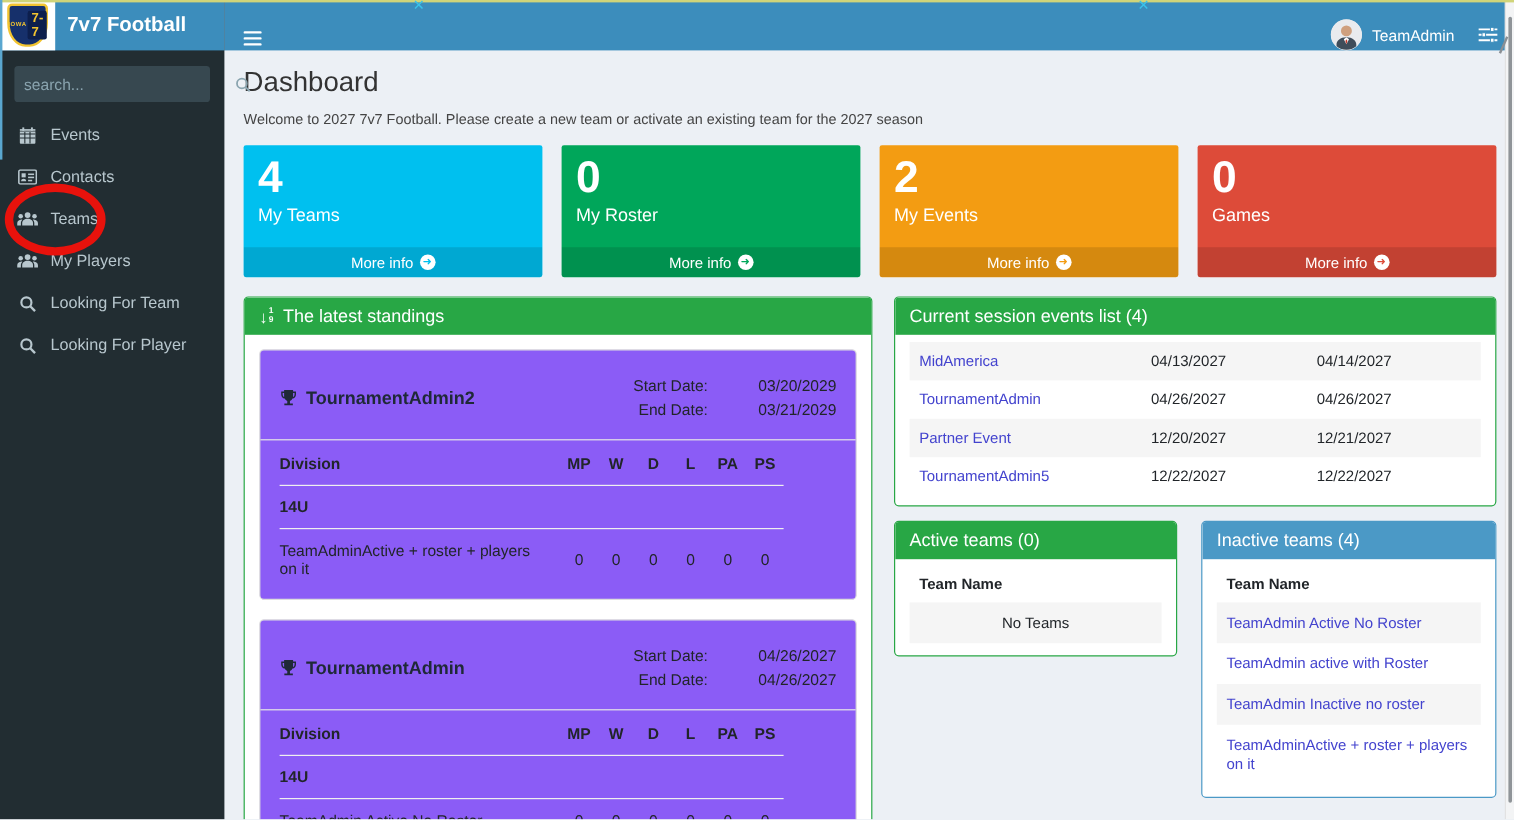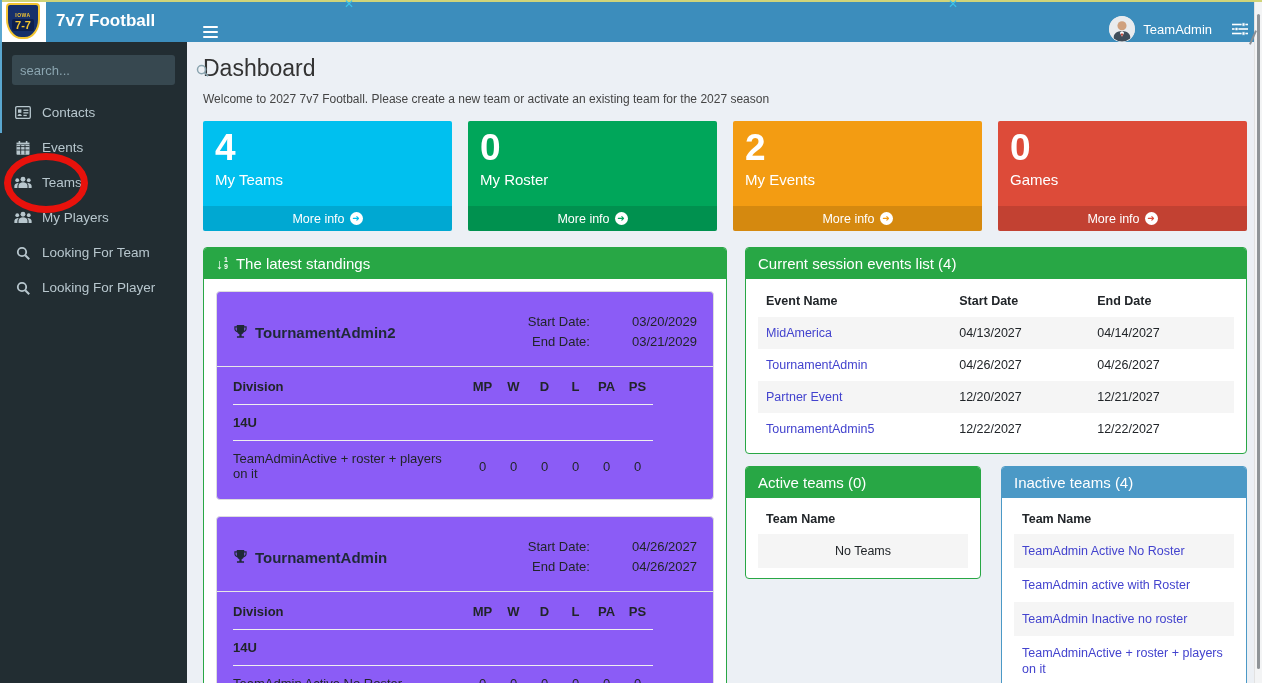--- a/index.html
+++ b/index.html
@@ -4,21 +4,21 @@
 <style>
   * { margin:0; padding:0; box-sizing:border-box; }
   html,body { width:1262px; height:683px; overflow:hidden; }
   body { font-family:"Liberation Sans","DejaVu Sans",sans-serif; background:#ecf0f5; }
   .screen { position:relative; width:1262px; height:683px; overflow:hidden; background:#ecf0f5; display:flex; }
 
   
   .sidebar { width:187px; min-width:187px; height:683px; background:#222d32; position:relative; z-index:2; }
   .logo { height:42px; background:#3c8dbc; display:flex; align-items:center; cursor:pointer; }
   .crest { width:46px; height:42px; background:#ffffff; display:flex; align-items:center; justify-content:center; }
-  .shield { width:34px; height:36px; background:#16306b; border:2px solid #f2c430; border-radius:4px 4px 45% 45% / 4px 4px 55% 55%; display:flex; flex-direction:column; align-items:center; justify-content:center; gap:1px; }
+  .shield { width:34px; height:36px; background:#16306b; border:2px solid #f2c430; border-radius:4px 4px 45% 45% / 4px 4px 55% 55%; display:flex; flex-direction:row; align-items:center; justify-content:center; gap:1px; }
   .shield .l1 { font-size:5px; font-weight:bold; color:#f2c430; letter-spacing:.5px; }
   .shield .l2 { font-size:11px; font-weight:bold; color:#f2c430; background:#0d1f4d; padding:0 3px; border-radius:2px; }
   .logo-text { color:#fff; font-size:17px; font-weight:bold; margin-left:10px; }
   .search { margin:13px 12px 10px 12px; background:#374850; border-radius:3px; display:flex; align-items:center; height:30px; padding:0 8px; }
   .search input { flex:1; background:transparent; border:none; outline:none; color:#ccc; font-size:13px; font-family:inherit; }
   .search input::placeholder { color:#8aa4af; }
   .search .mag { color:#8aa4af; display:flex; }
   .nav { margin-top:8px; }
   .nav-item { display:flex; align-items:center; gap:10px; padding:10px 14px; color:#b8c7ce; font-size:13.5px; cursor:pointer; }
   .nav-icon { width:18px; display:flex; justify-content:center; color:#b8c7ce; }
@@ -125,47 +125,47 @@
         <svg width="13" height="13" viewBox="0 0 14 14">
             <circle cx="6" cy="6" r="4.4" fill="none" stroke="currentColor" stroke-width="1.6"></circle>
             <line x1="9.3" y1="9.3" x2="13" y2="13" stroke="currentColor" stroke-width="1.8"></line>
           </svg>
       </span>
     </div>
 
     <nav class="nav">
       <a class="nav-item">
         <span class="nav-icon">
-          <svg width="16" height="13" viewBox="0 0 16 13">
-              <rect x="0.7" y="0.7" width="14.6" height="11.6" rx="1.2" fill="none" stroke="currentColor" stroke-width="1.3"></rect>
-              <rect x="3" y="3.4" width="3.4" height="3.4" fill="currentColor"></rect>
-              <path d="M2.6 10c0-1.3 1-2 2.1-2s2.1.7 2.1 2z" fill="currentColor"></path>
-              <rect x="8.4" y="3.6" width="5" height="1.3" fill="currentColor"></rect>
-              <rect x="8.4" y="6.2" width="5" height="1.3" fill="currentColor"></rect>
-              <rect x="8.4" y="8.8" width="3.4" height="1.3" fill="currentColor"></rect>
-            </svg>
-        </span>
-        <span>Contacts</span>
-      </a>
-      <a class="nav-item">
-        <span class="nav-icon">
           <svg width="14" height="14" viewBox="0 0 14 14">
               <path d="M0.5 3.5h13V13a.8.8 0 0 1-.8.8H1.3a.8.8 0 0 1-.8-.8z" fill="currentColor"></path>
               <rect x="0.5" y="1.6" width="13" height="1.4" fill="currentColor"></rect>
               <rect x="2.6" y="0" width="1.6" height="3" fill="currentColor"></rect>
               <rect x="9.8" y="0" width="1.6" height="3" fill="currentColor"></rect>
               <g stroke="#222d32" stroke-width="0.9">
                 <line x1="0.5" y1="5.6" x2="13.5" y2="5.6"></line>
                 <line x1="4.7" y1="4" x2="4.7" y2="13.5"></line>
                 <line x1="9" y1="4" x2="9" y2="13.5"></line>
                 <line x1="0.5" y1="9" x2="13.5" y2="9"></line>
               </g>
             </svg>
         </span>
         <span>Events</span>
+      </a>
+      <a class="nav-item">
+        <span class="nav-icon">
+          <svg width="16" height="13" viewBox="0 0 16 13">
+              <rect x="0.7" y="0.7" width="14.6" height="11.6" rx="1.2" fill="none" stroke="currentColor" stroke-width="1.3"></rect>
+              <rect x="3" y="3.4" width="3.4" height="3.4" fill="currentColor"></rect>
+              <path d="M2.6 10c0-1.3 1-2 2.1-2s2.1.7 2.1 2z" fill="currentColor"></path>
+              <rect x="8.4" y="3.6" width="5" height="1.3" fill="currentColor"></rect>
+              <rect x="8.4" y="6.2" width="5" height="1.3" fill="currentColor"></rect>
+              <rect x="8.4" y="8.8" width="3.4" height="1.3" fill="currentColor"></rect>
+            </svg>
+        </span>
+        <span>Contacts</span>
       </a>
       <a class="nav-item">
         <span class="nav-icon">
           <svg width="18" height="13" viewBox="0 0 20 14">
               <circle cx="10" cy="3.4" r="2.7" fill="currentColor"></circle>
               <path d="M10 6.8c-2.9 0-5 1.7-5 3.8V13h10v-2.4c0-2.1-2.1-3.8-5-3.8z" fill="currentColor"></path>
               <circle cx="3.6" cy="4.4" r="2.1" fill="currentColor"></circle>
               <path d="M4.3 7.5C2 7.8.4 9.2.4 10.9V13h3.4v-2.2c0-1.2.5-2.3 1.4-3.1a6 6 0 0 0-.9-.2z" fill="currentColor"></path>
               <circle cx="16.4" cy="4.4" r="2.1" fill="currentColor"></circle>
               <path d="M15.7 7.5c2.3.3 3.9 1.7 3.9 3.4V13h-3.4v-2.2c0-1.2-.5-2.3-1.4-3.1.3-.1.6-.2.9-.2z" fill="currentColor"></path>
@@ -389,25 +389,20 @@
             </div>
           </div>
         </div>
 
         <div class="col-right">
           <div class="panel">
             <div class="panel-header">
               <span>Current session events list (4)</span>
             </div>
             <div class="events-body">
-              <div class="erow head">
-                <span>Event Name</span>
-                <span>Start Date</span>
-                <span>End Date</span>
-              </div>
               <div class="erow stripe">
                 <a class="tlink">MidAmerica</a>
                 <span>04/13/2027</span>
                 <span>04/14/2027</span>
               </div>
               <div class="erow">
                 <a class="tlink">TournamentAdmin</a>
                 <span>04/26/2027</span>
                 <span>04/26/2027</span>
               </div>

